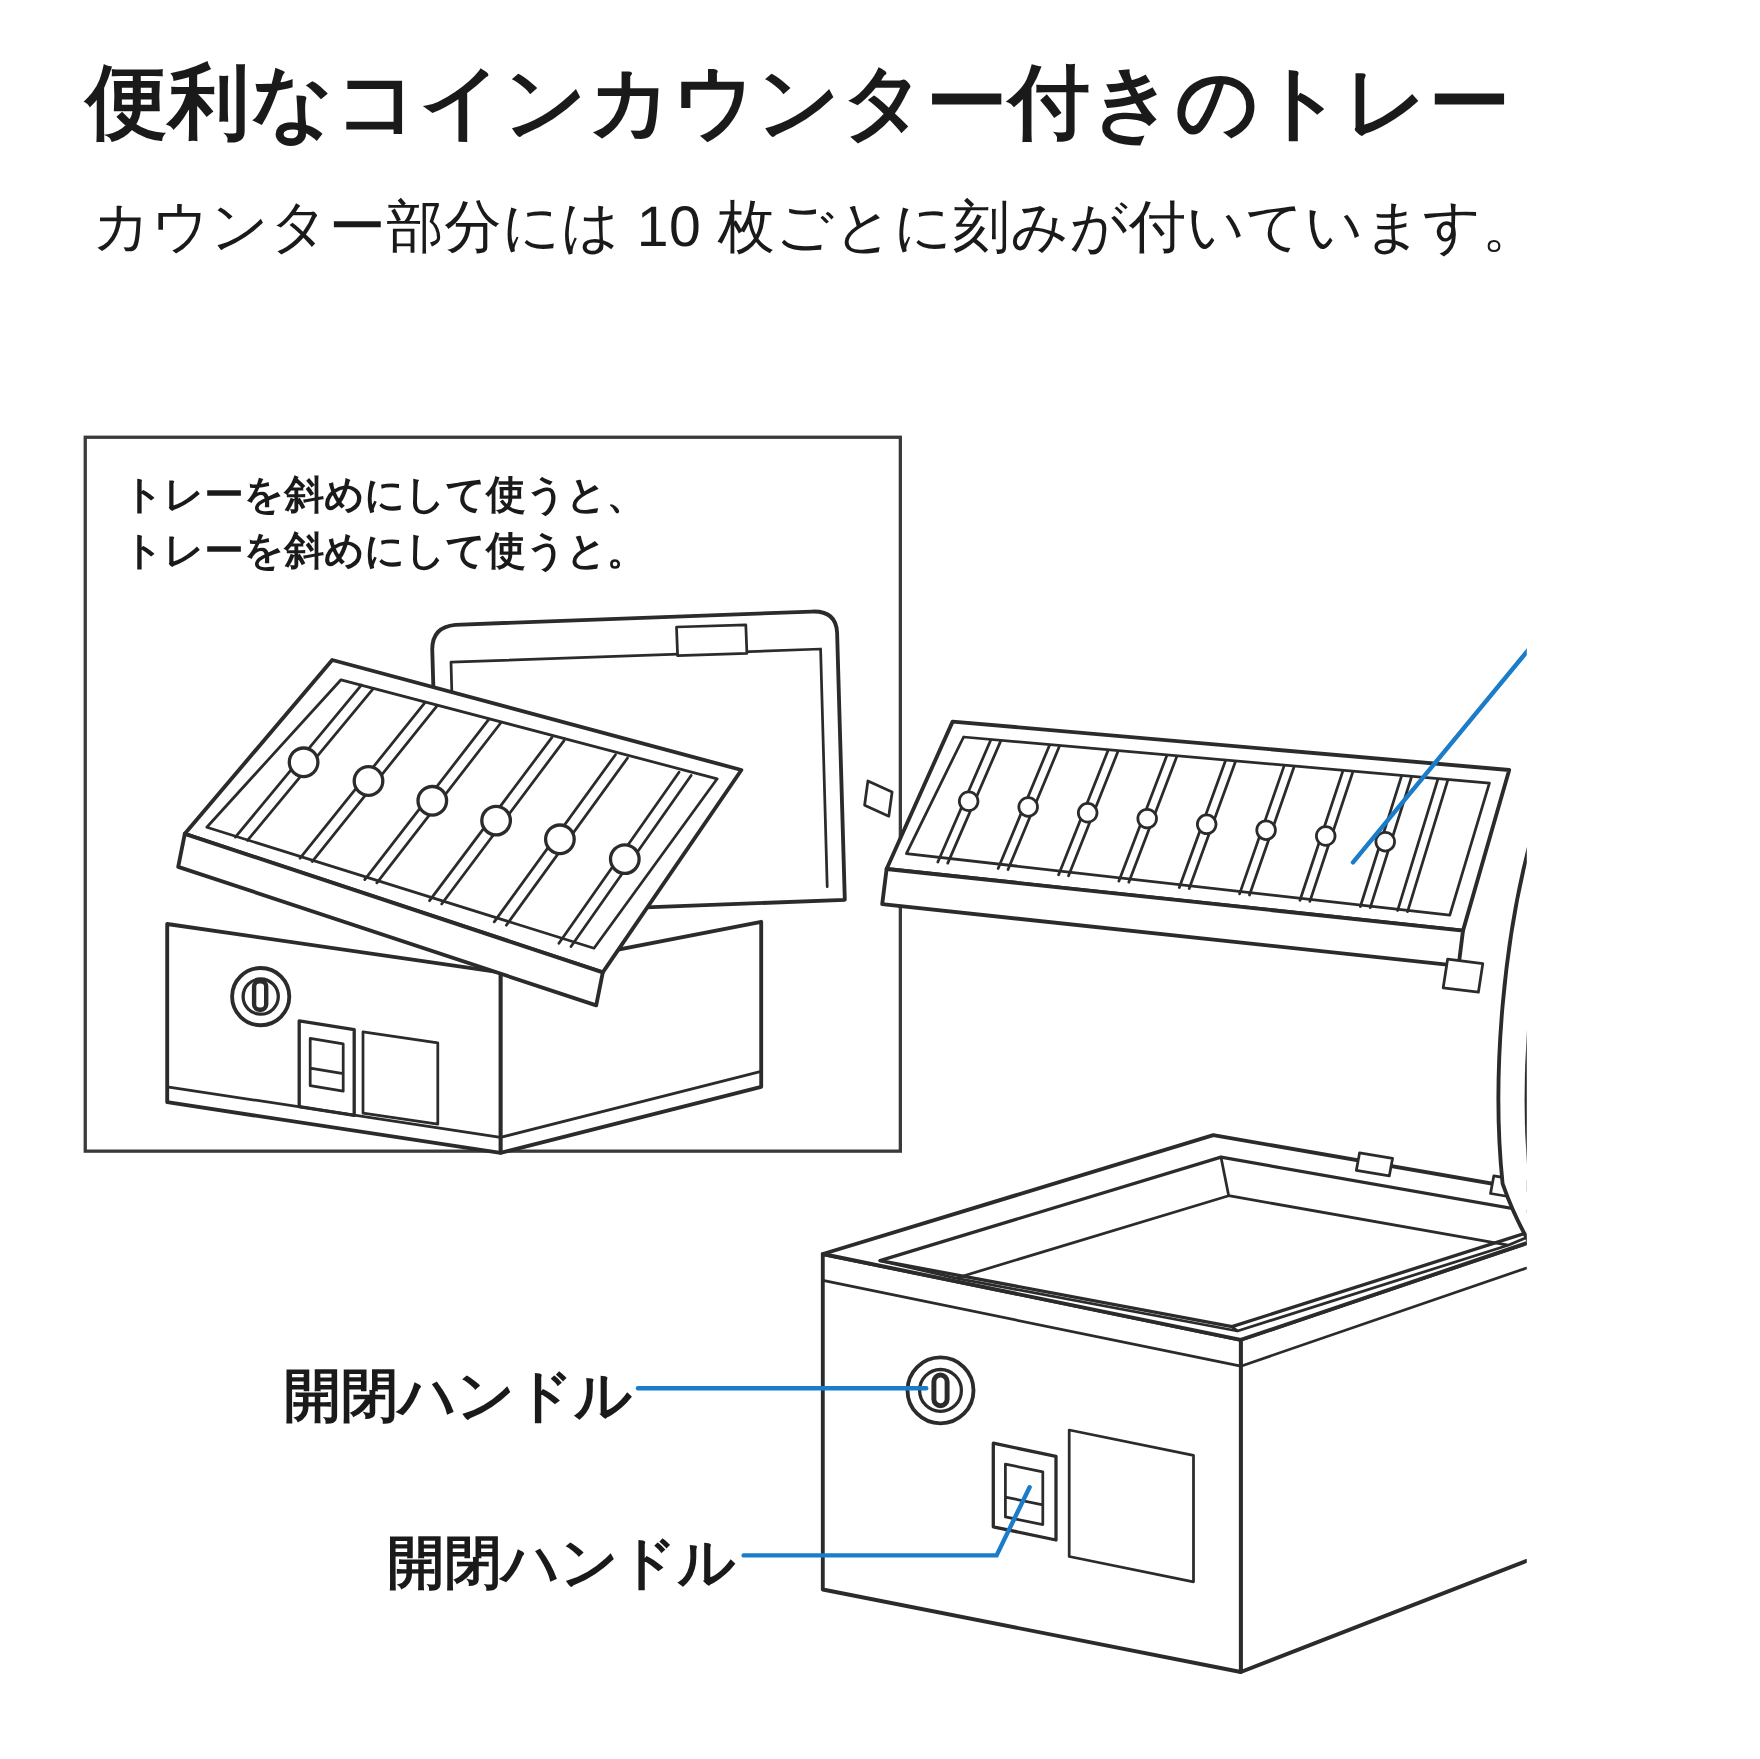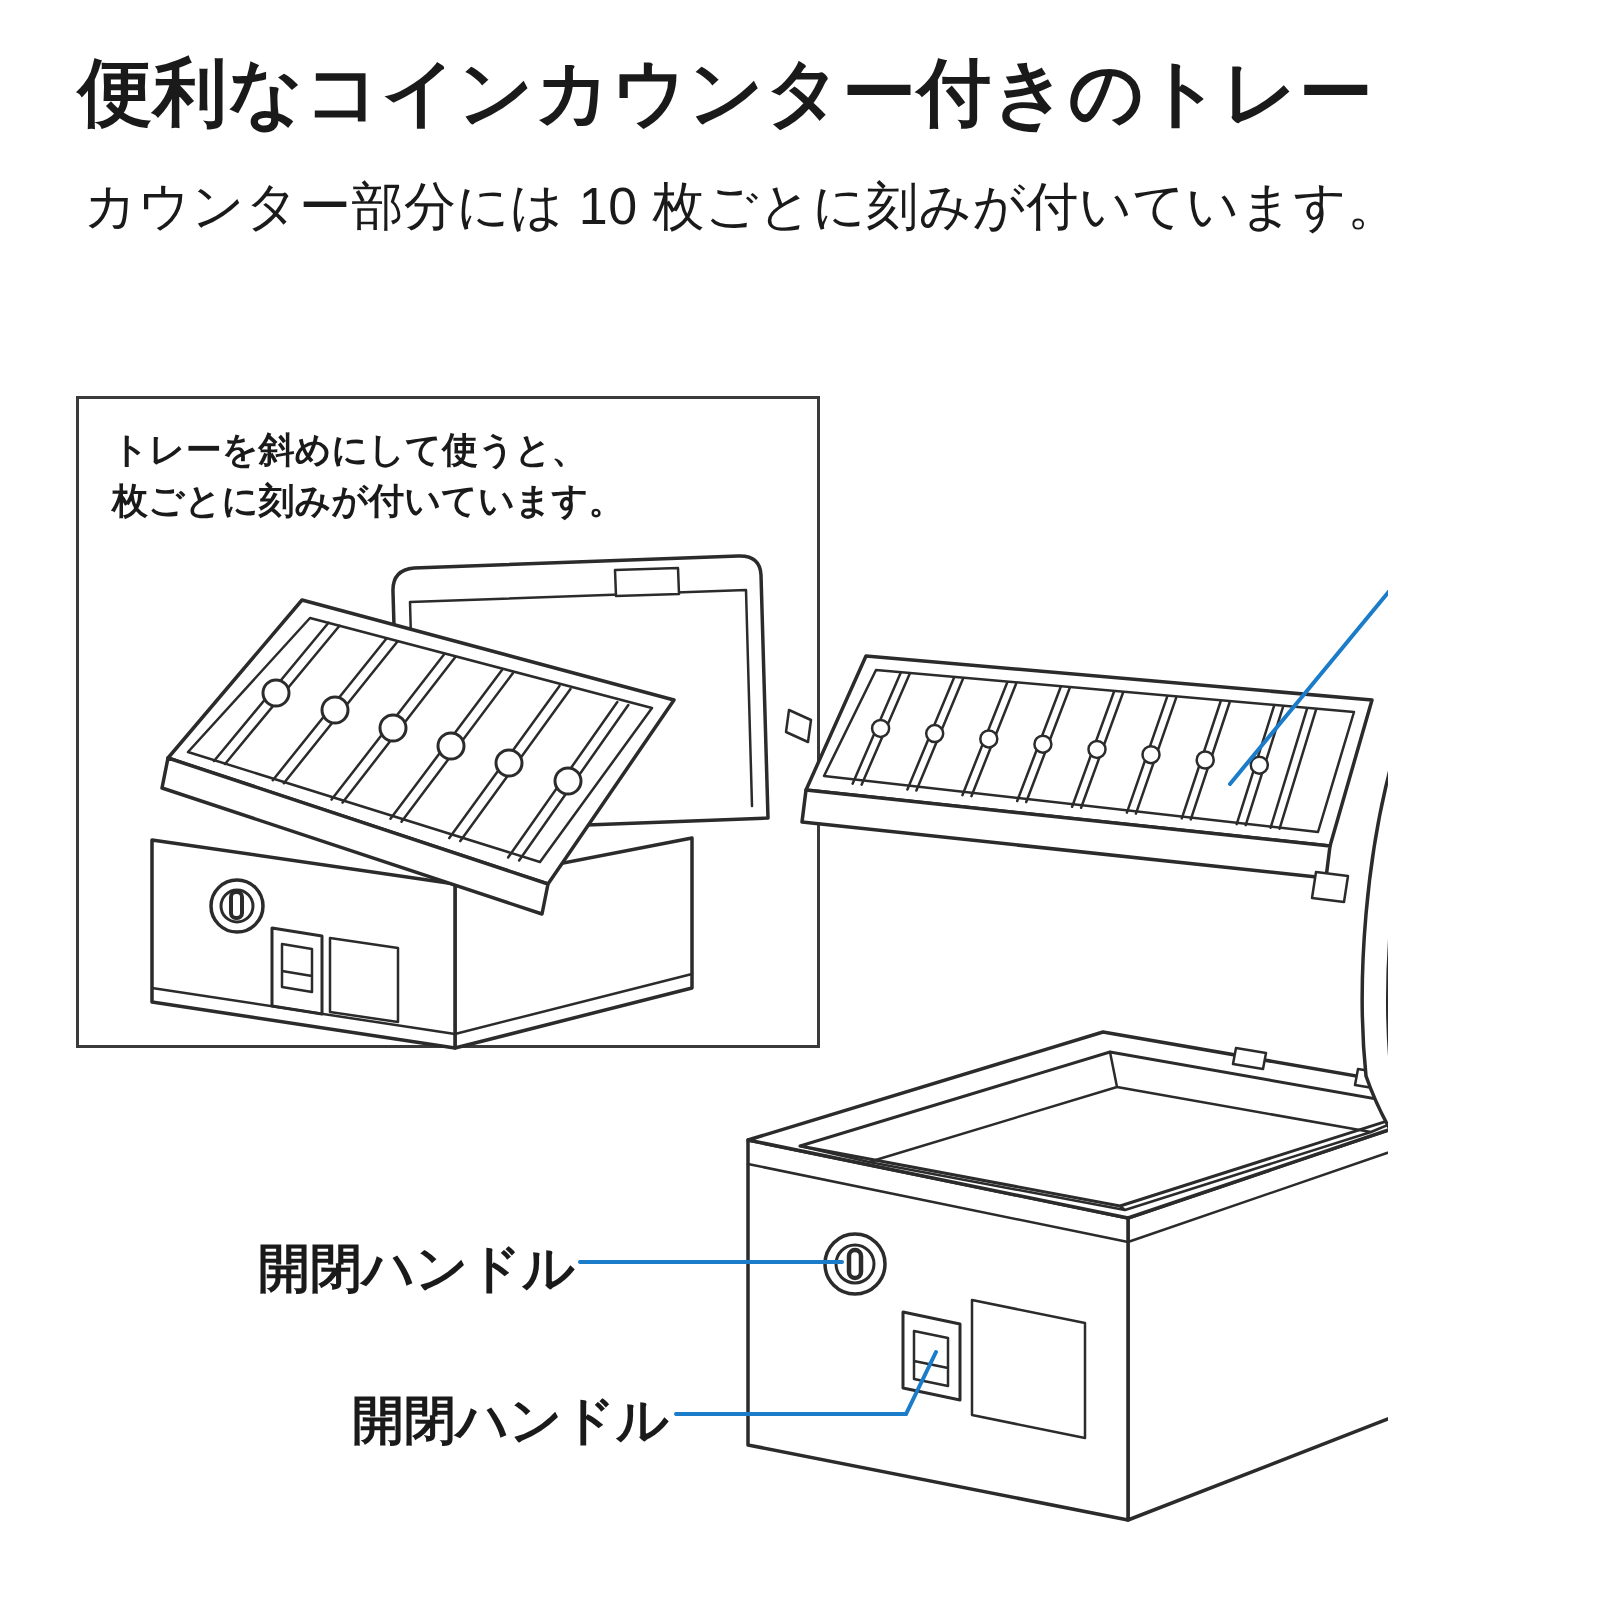--- a/index.html
+++ b/index.html
@@ -148,20 +148,20 @@
 
     <g stroke-linecap="round">
       <path class="leader-line" stroke-width="4" d="M1400,578 L1230,784"></path>
       <path class="leader-line" stroke-width="4" d="M580,1262 L842,1262"></path>
       <path class="leader-line" stroke-width="4" d="M676,1414 L906,1414 L936,1352"></path>
     </g>
   </svg>
 
   <div class="inset-note">
     <span>トレーを斜めにして使うと、</span><br>
-    <span>枚ごとに刻みが付いています。</span>
+    <span>トレーを斜めにして使うと。</span>
   </div>
 
   <div class="part-label tray">トレー</div>
   <div class="part-label lock">開閉ハンドル</div>
   <div class="part-label handle">開閉ハンドル</div>
 
 </div>
 
 </body></html>

